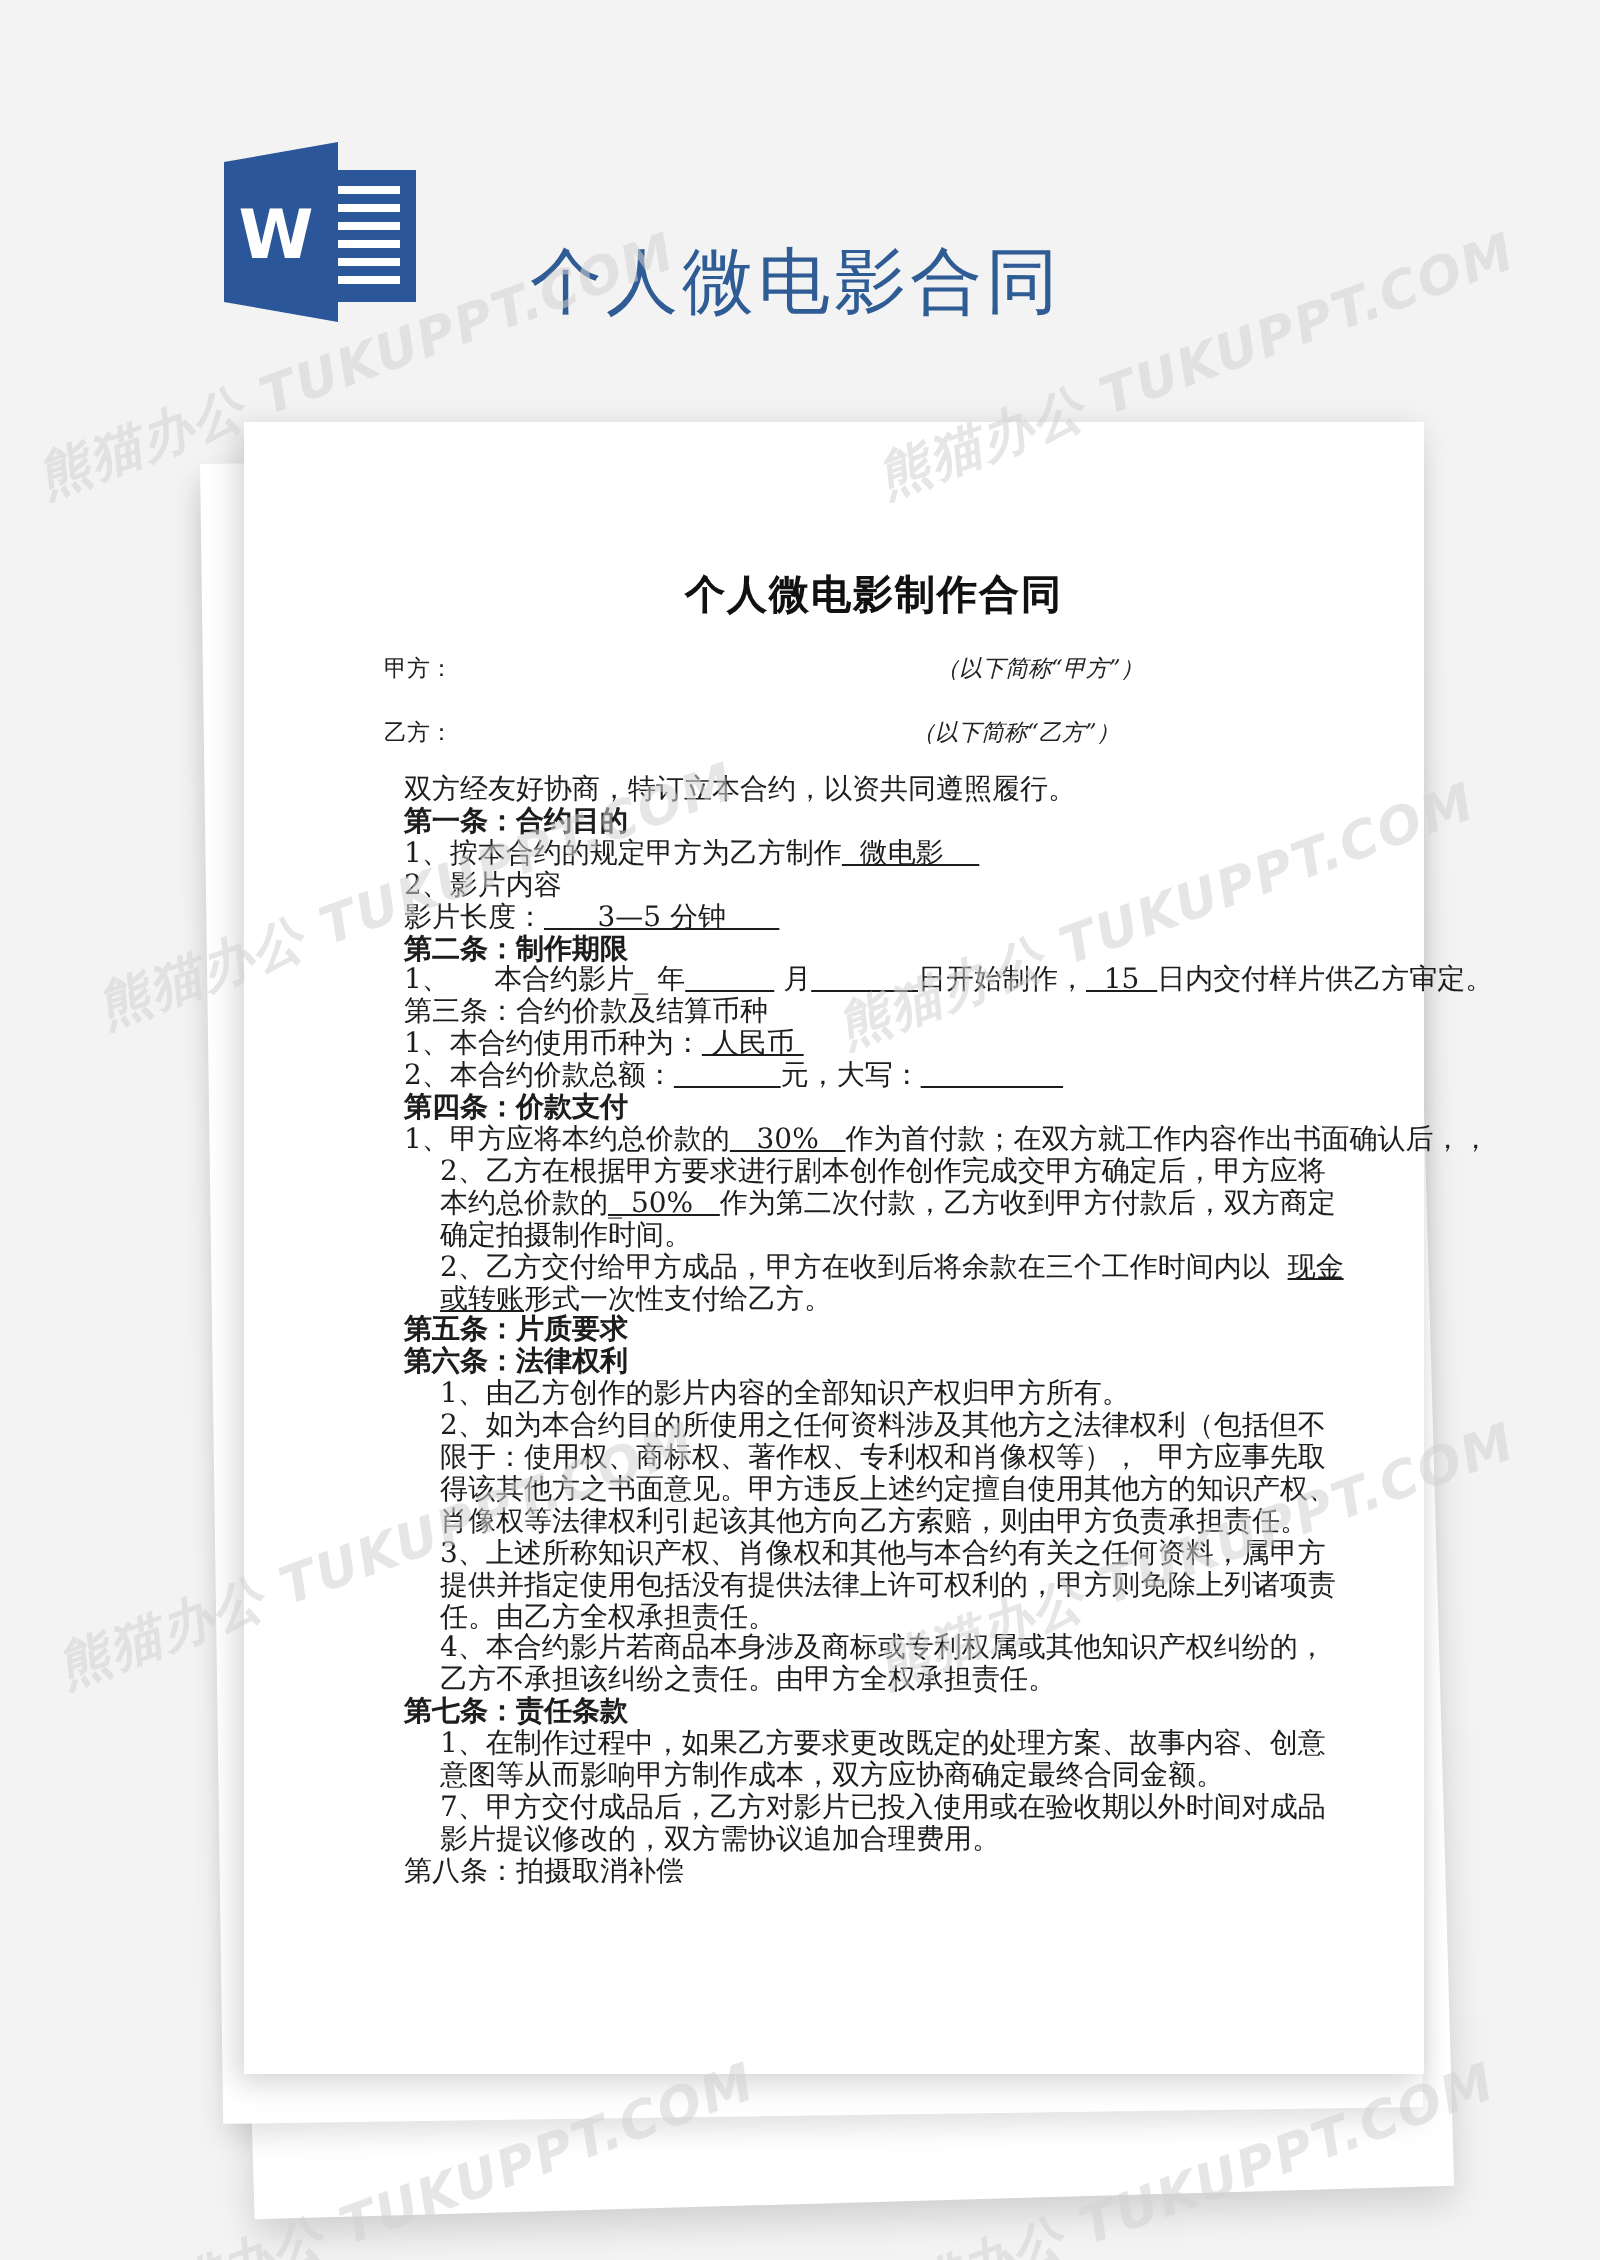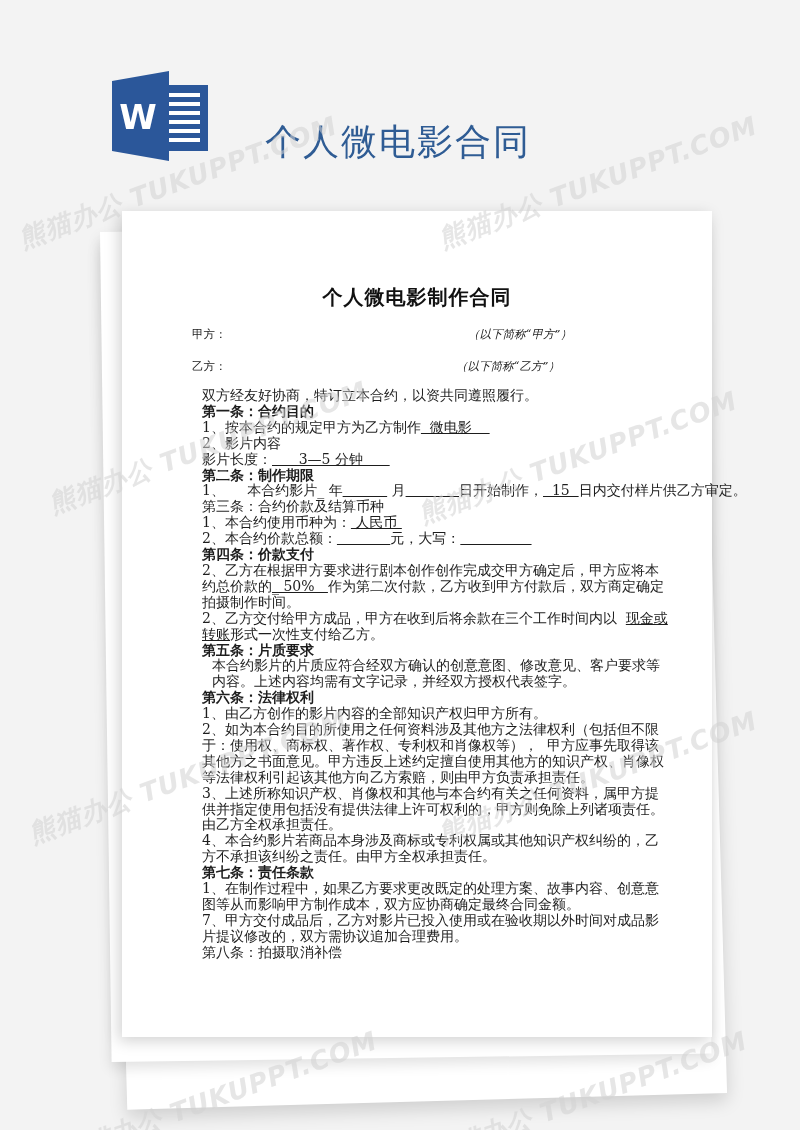--- a/index.html
+++ b/index.html
@@ -35,30 +35,30 @@
       background: #fff; transform: rotate(-0.8deg); transform-origin: 0 0;
       box-shadow: 0 6px 14px rgba(0,0,0,0.12);
     }
     .page {
       position: absolute; left: 122px; top: 211px; width: 590px; height: 826px;
       background: #fff; box-shadow: -3px 4px 14px rgba(0,0,0,0.18);
     }
     .doc-title {
       position: absolute; left: 0; width: 590px; top: 73px; text-align: center;
       font-family: "DejaVu Sans", "Liberation Sans", sans-serif;
-      font-size: 20px; color: #111; letter-spacing: 1px; font-weight: bold;
+      font-size: 20px; color: #111; letter-spacing: 1px; font-weight: bold; padding-left: 20px;
     }
     .party { position: absolute; left: 70px; font-size: 11.5px; color: #222; }
     .party-note { position: absolute; font-size: 11.5px; color: #222; font-style: italic; }
     .body-text {
       position: absolute; left: 80px; top: 177px; width: 470px;
       font-size: 14px; line-height: 15.9px; color: #1d1d1d;
     }
     .line { white-space: nowrap; }
-    .line.wrap { white-space: normal; }
+    .line.wrap { white-space: normal; margin-left: 18px; }
     .heading { font-weight: bold; }
     .u { text-decoration: underline; }
     .indent { padding-left: 10px; }
   </style>
 </head>
 <body>
 
 <div class="banner">
   <svg class="word-icon" viewBox="0 0 100 90">
     <rect x="38" y="14" width="58" height="66" fill="#2b579a"></rect>
@@ -97,25 +97,25 @@
     <div class="line"><span>影片长度：</span><span class="u" style="white-space:pre">      3—5 分钟      </span></div>
 
     <div class="line heading">第二条：制作期限</div>
     <div class="line" style="white-space:pre"><span>1、     本合约影片</span><span>_ </span><span>年</span><span class="u">          </span><span> 月</span><span class="u">            </span><span>日开始制作，</span><span class="u">  15  </span><span>日内交付样片供乙方审定。</span></div>
 
     <div class="line">第三条：合约价款及结算币种</div>
     <div class="line"><span>1、本合约使用币种为：</span><span class="u" style="white-space:pre"> 人民币 </span></div>
     <div class="line" style="white-space:pre"><span>2、本合约价款总额：</span><span class="u">            </span><span>元，大写：</span><span class="u">                </span></div>
 
     <div class="line heading">第四条：价款支付</div>
+    <div class="line" style="white-space:pre"><span>1、甲方应将本约总价款的</span><span class="u">   30%   </span><span>作为首付款；在双方就工作内容作出书面确认后，，</span></div>
     <div class="line wrap"><span>2、乙方在根据甲方要求进行剧本创作创作完成交甲方确定后，甲方应将本约总价款的</span><span class="u" style="white-space:pre">_ 50%   </span><span>作为第二次付款，乙方收到甲方付款后，双方商定确定拍摄制作时间。</span></div>
     <div class="line wrap"><span style="white-space:pre">2、乙方交付给甲方成品，甲方在收到后将余款在三个工作时间内以  </span><span class="u">现金或转账</span><span>形式一次性支付给乙方。</span></div>
 
     <div class="line heading">第五条：片质要求</div>
-    <div class="line wrap indent">本合约影片的片质应符合经双方确认的创意意图、修改意见、客户要求等内容。上述内容均需有文字记录，并经双方授权代表签字。</div>
 
     <div class="line heading">第六条：法律权利</div>
     <div class="line wrap">1、由乙方创作的影片内容的全部知识产权归甲方所有。</div>
     <div class="line wrap" style="white-space:pre-wrap">2、如为本合约目的所使用之任何资料涉及其他方之法律权利（包括但不限于：使用权、商标权、著作权、专利权和肖像权等），  甲方应事先取得该其他方之书面意见。甲方违反上述约定擅自使用其他方的知识产权、肖像权等法律权利引起该其他方向乙方索赔，则由甲方负责承担责任。</div>
     <div class="line wrap">3、上述所称知识产权、肖像权和其他与本合约有关之任何资料，属甲方提供并指定使用包括没有提供法律上许可权利的，甲方则免除上列诸项责任。由乙方全权承担责任。</div>
     <div class="line wrap">4、本合约影片若商品本身涉及商标或专利权属或其他知识产权纠纷的，乙方不承担该纠纷之责任。由甲方全权承担责任。</div>
 
     <div class="line heading">第七条：责任条款</div>
     <div class="line wrap">1、在制作过程中，如果乙方要求更改既定的处理方案、故事内容、创意意图等从而影响甲方制作成本，双方应协商确定最终合同金额。</div>
     <div class="line wrap">7、甲方交付成品后，乙方对影片已投入使用或在验收期以外时间对成品影片提议修改的，双方需协议追加合理费用。</div>

